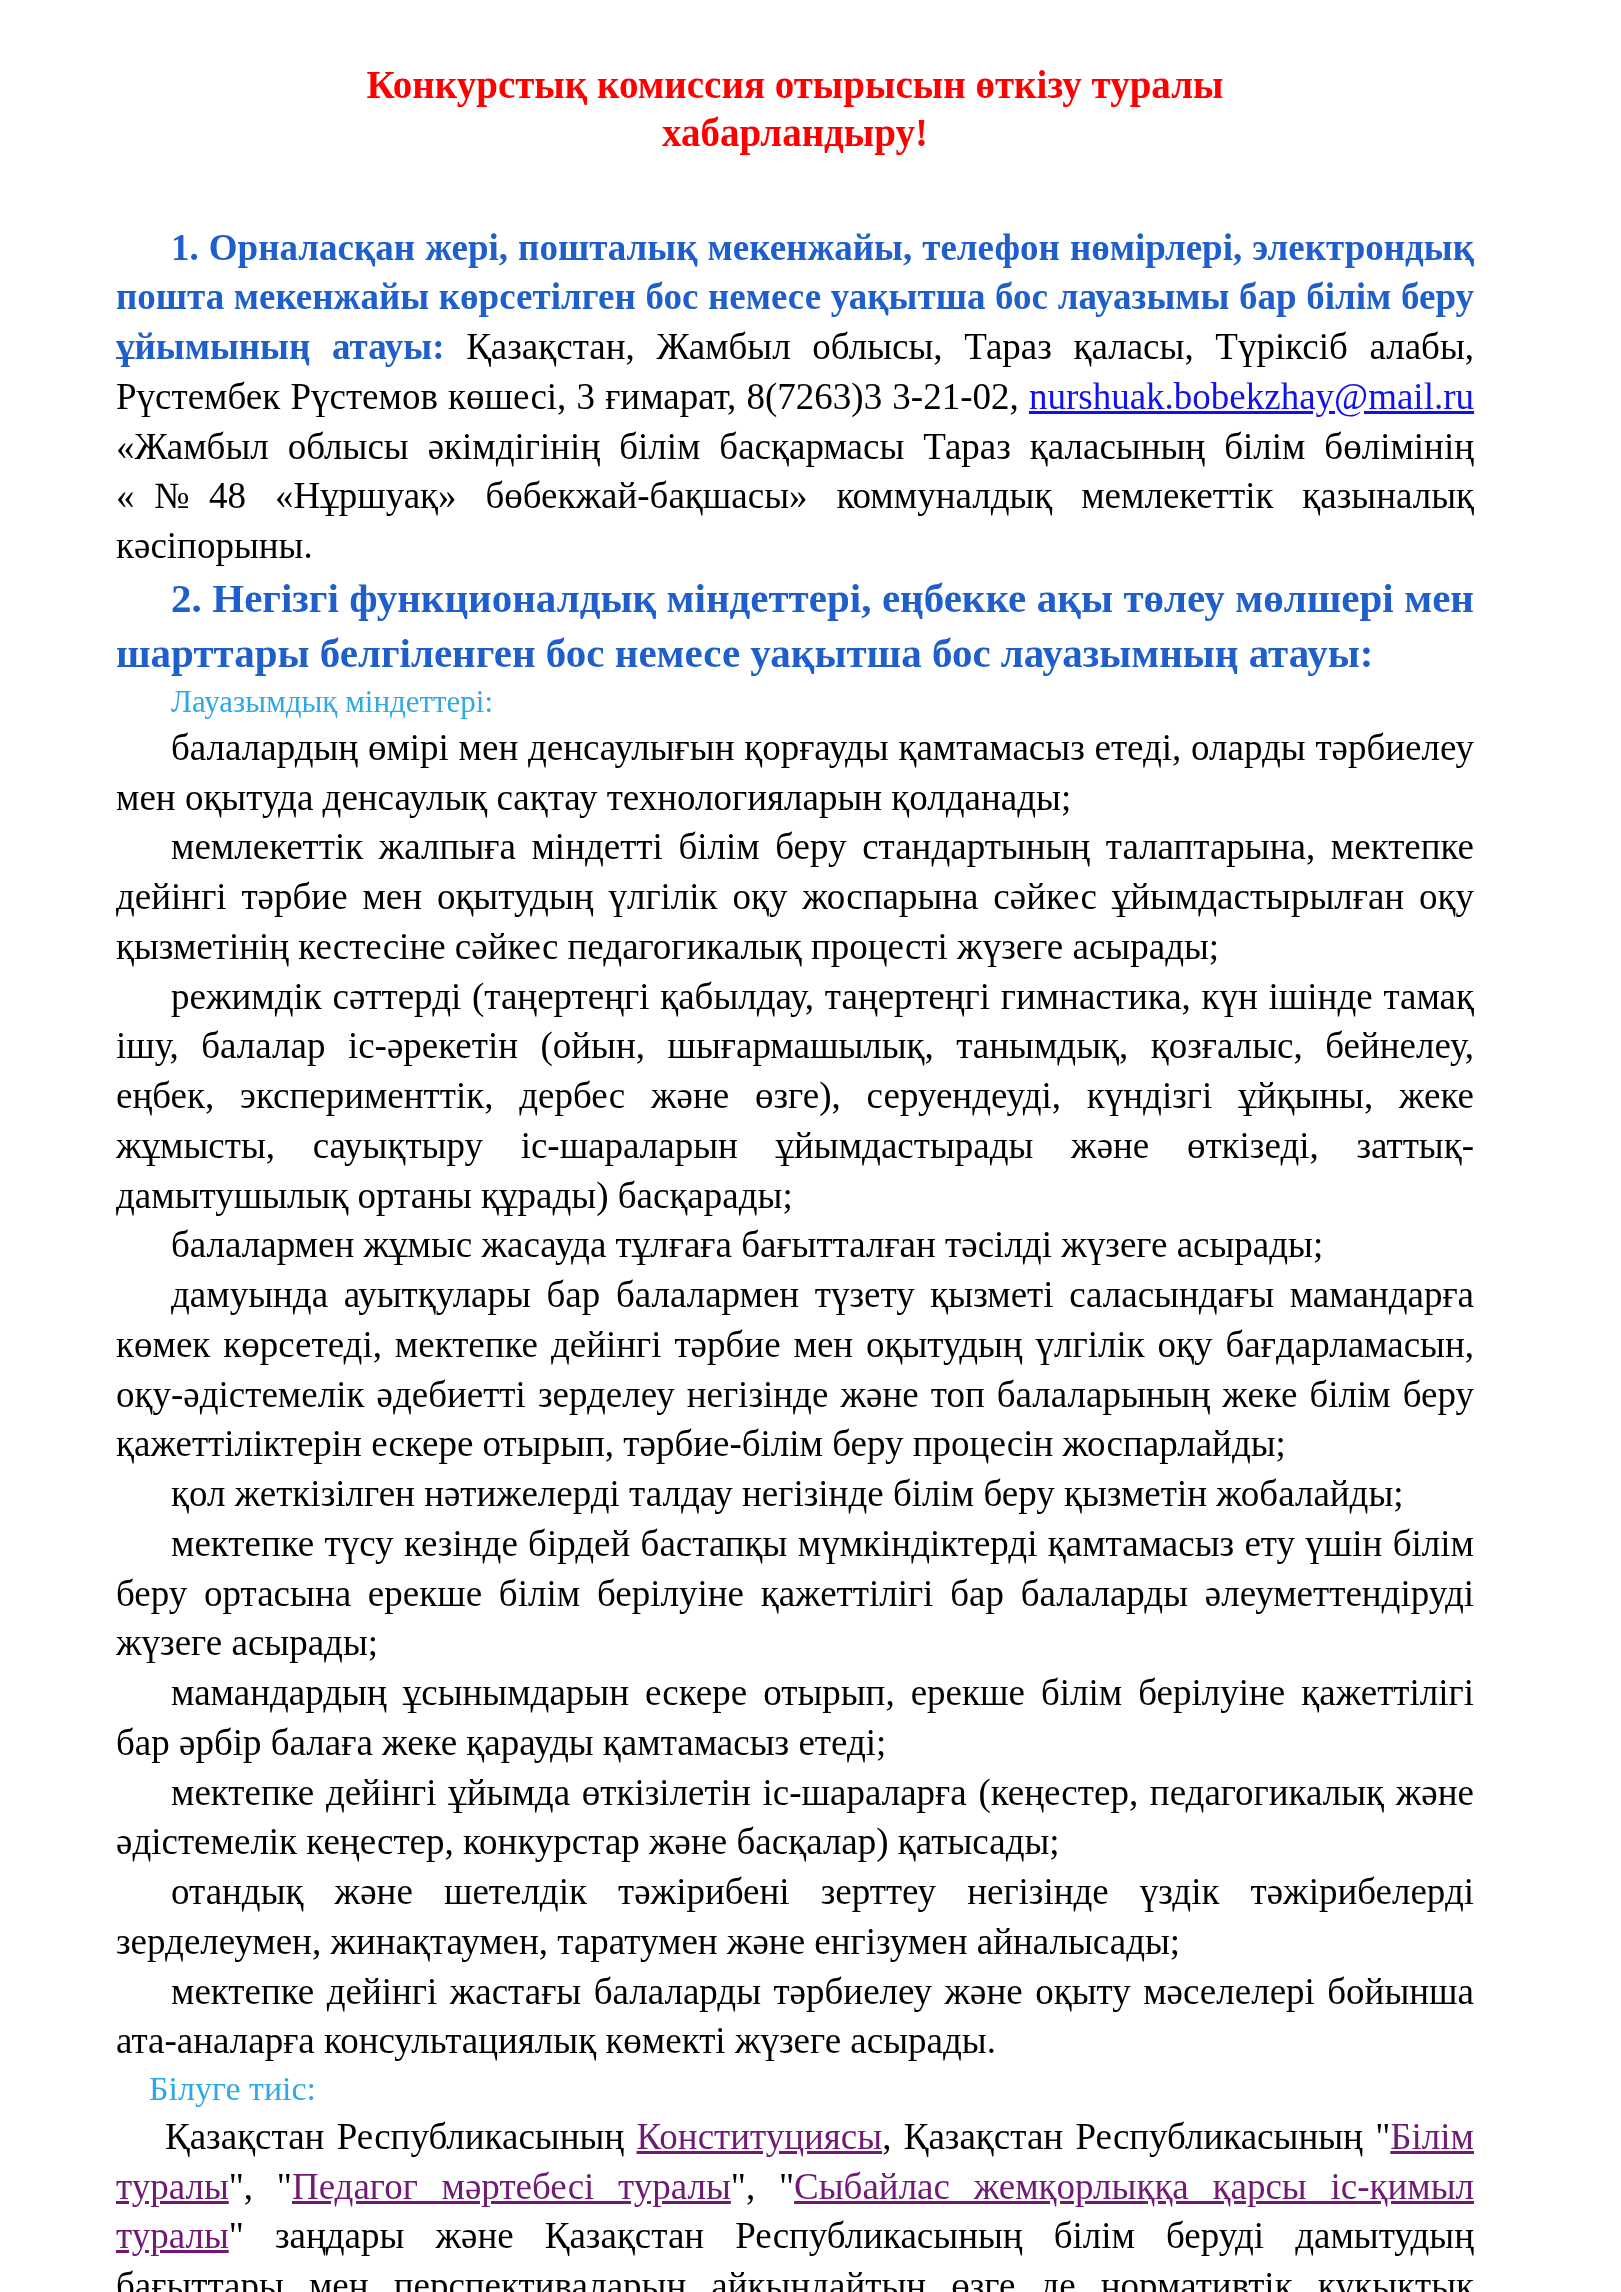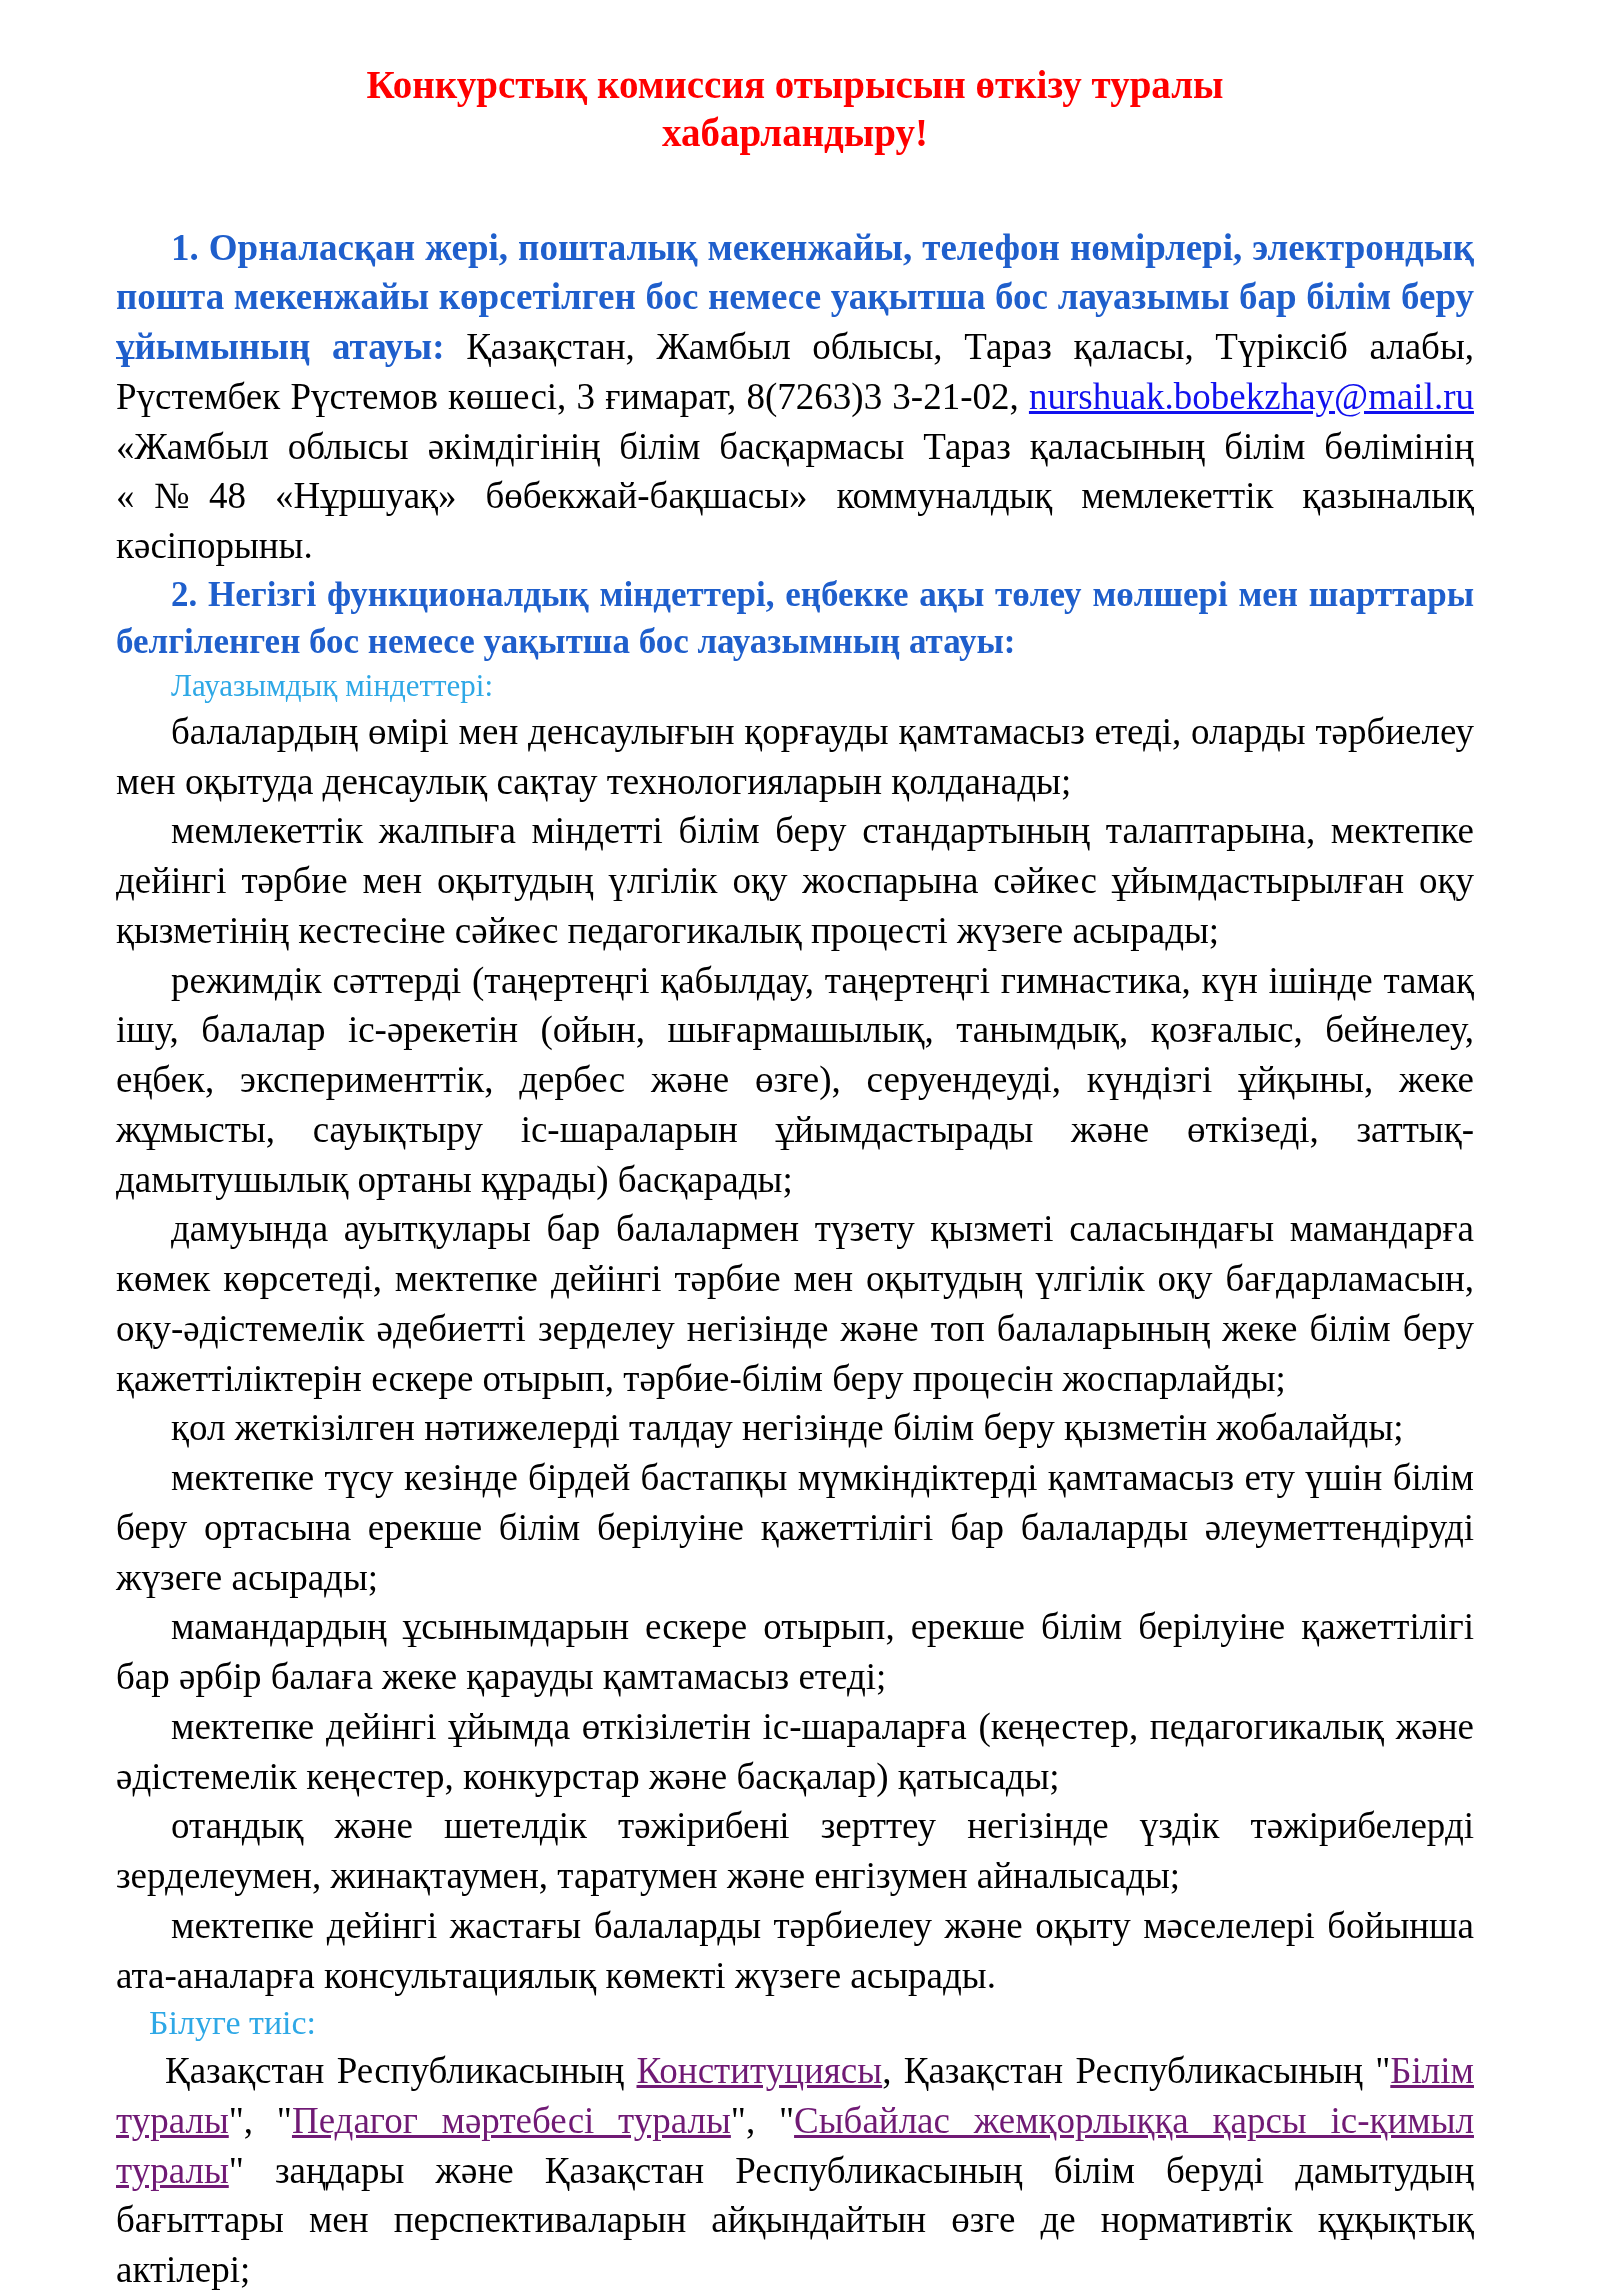--- a/index.html
+++ b/index.html
@@ -37,21 +37,21 @@
     margin: 0;
     font-size: 37px;
     line-height: 1.345;
     text-align: justify;
     text-indent: 55px;
     color: #000000;
   }
   p.body-par.indent-small { text-indent: 49px; }
   p.heading-par {
     margin: 0;
-    font-size: 35px;
+    font-size: 41px;
     line-height: 1.345;
     text-align: justify;
     text-indent: 55px;
     color: #1F5FCC;
     font-weight: bold;
   }
   .sec-head {
     color: #1F5FCC;
     font-weight: bold;
   }
@@ -96,20 +96,21 @@
 
   <p class="body-par"><span class="sec-head">1. Орналасқан жері, пошталық мекенжайы, телефон нөмірлері, электрондық пошта мекенжайы көрсетілген бос немесе уақытша бос лауазымы бар білім беру ұйымының атауы:</span> <span>Қазақстан, Жамбыл облысы, Тараз қаласы, Түріксіб алабы, Рүстембек Рүстемов көшесі, 3 ғимарат, 8(7263)3 3-21-02, </span><a class="email-link" href="#">nurshuak.bobekzhay@mail.ru</a> <span>«Жамбыл облысы әкімдігінің білім басқармасы Тараз қаласының білім бөлімінің «№48 «Нұршуақ» бөбекжай-бақшасы» коммуналдық мемлекеттік қазыналық кәсіпорыны.</span></p>
 
   <p class="heading-par">2. Негізгі функционалдық міндеттері, еңбекке ақы төлеу мөлшері мен шарттары белгіленген бос немесе уақытша бос лауазымның атауы:</p>
 
   <p class="subhead-italic">Лауазымдық міндеттері:</p>
 
   <p class="body-par">балалардың өмірі мен денсаулығын қорғауды қамтамасыз етеді, оларды тәрбиелеу мен оқытуда денсаулық сақтау технологияларын қолданады;</p>
   <p class="body-par">мемлекеттік жалпыға міндетті білім беру стандартының талаптарына, мектепке дейінгі тәрбие мен оқытудың үлгілік оқу жоспарына сәйкес ұйымдастырылған оқу қызметінің кестесіне сәйкес педагогикалық процесті жүзеге асырады;</p>
   <p class="body-par">режимдік сәттерді (таңертеңгі қабылдау, таңертеңгі гимнастика, күн ішінде тамақ ішу, балалар іс-әрекетін (ойын, шығармашылық, танымдық, қозғалыс, бейнелеу, еңбек, эксперименттік, дербес және өзге), серуендеуді, күндізгі ұйқыны, жеке жұмысты, сауықтыру іс-шараларын ұйымдастырады және өткізеді, заттық-дамытушылық ортаны құрады) басқарады;</p>
+  <p class="body-par">балалармен жұмыс жасауда тұлғаға бағытталған тәсілді жүзеге асырады;</p>
   <p class="body-par">дамуында ауытқулары бар балалармен түзету қызметі саласындағы мамандарға көмек көрсетеді, мектепке дейінгі тәрбие мен оқытудың үлгілік оқу бағдарламасын, оқу-әдістемелік әдебиетті зерделеу негізінде және топ балаларының жеке білім беру қажеттіліктерін ескере отырып, тәрбие-білім беру процесін жоспарлайды;</p>
   <p class="body-par">қол жеткізілген нәтижелерді талдау негізінде білім беру қызметін жобалайды;</p>
   <p class="body-par">мектепке түсу кезінде бірдей бастапқы мүмкіндіктерді қамтамасыз ету үшін білім беру ортасына ерекше білім берілуіне қажеттілігі бар балаларды әлеуметтендіруді жүзеге асырады;</p>
   <p class="body-par">мамандардың ұсынымдарын ескере отырып, ерекше білім берілуіне қажеттілігі бар әрбір балаға жеке қарауды қамтамасыз етеді;</p>
   <p class="body-par">мектепке дейінгі ұйымда өткізілетін іс-шараларға (кеңестер, педагогикалық және әдістемелік кеңестер, конкурстар және басқалар) қатысады;</p>
   <p class="body-par">отандық және шетелдік тәжірибені зерттеу негізінде үздік тәжірибелерді зерделеумен, жинақтаумен, таратумен және енгізумен айналысады;</p>
   <p class="body-par">мектепке дейінгі жастағы балаларды тәрбиелеу және оқыту мәселелері бойынша ата-аналарға консультациялық көмекті жүзеге асырады.</p>
 
   <p class="subhead-plain">Білуге тиіс:</p>
 

